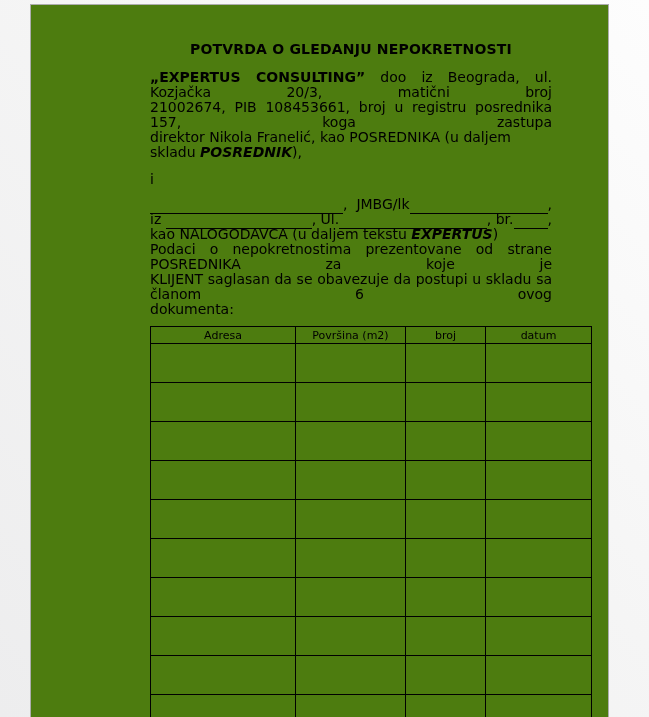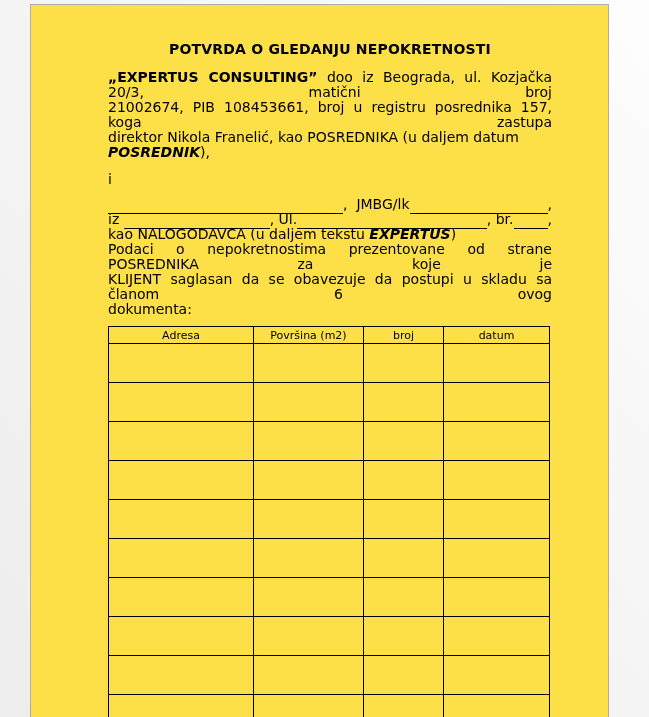--- a/index.html
+++ b/index.html
@@ -8,24 +8,24 @@
     width: 649px; height: 717px;
     overflow: hidden;
     background: linear-gradient(to bottom left, #fdfdfd 0%, #f5f5f5 45%, #ededee 100%);
     font-family: "DejaVu Sans", "Liberation Sans", sans-serif;
     color: #000;
   }
   .doc-page {
     position: absolute;
     left: 30px; top: 4px;
     width: 579px; height: 713px;
-    background: #fde047;
+    background: #4d7c0f;
     border: 1px solid #adadad;
     border-bottom: none;
-    padding: 37px 56px 0 77px;
+    padding: 37px 56px 0 119px;
   }
   .title {
     font-size: 14px;
     font-weight: bold;
     line-height: 15px;
     text-align: center;
     letter-spacing: 0.2px;
     white-space: nowrap;
   }
   .bodytext { font-size: 14px; line-height: 15px; }
@@ -82,21 +82,21 @@
 </head>
 <body>
 
 <div class="doc-page">
 
   <div class="title">POTVRDA O GLEDANJU NEPOKRETNOSTI</div>
 
   <div class="bodytext p-intro">
     <div class="line just"><span class="b">„EXPERTUS CONSULTING”</span><span> doo iz Beograda, ul. Kozjačka 20/3, matični broj</span></div>
     <div class="line just">21002674, PIB 108453661, broj u registru posrednika 157, koga zastupa</div>
-    <div class="line"><span>direktor Nikola Franelić, kao POSREDNIKA (u daljem datum </span><span class="bi">POSREDNIK</span><span>),</span></div>
+    <div class="line"><span>direktor Nikola Franelić, kao POSREDNIKA (u daljem skladu </span><span class="bi">POSREDNIK</span><span>),</span></div>
   </div>
 
   <div class="bodytext p-conj line">i</div>
 
   <div class="bodytext p-fill">
     <div class="flexline">
       <span class="bl grow"></span>
         <span>,  JMBG/lk</span>
         <span class="bl w138"></span>
         <span>,</span>

